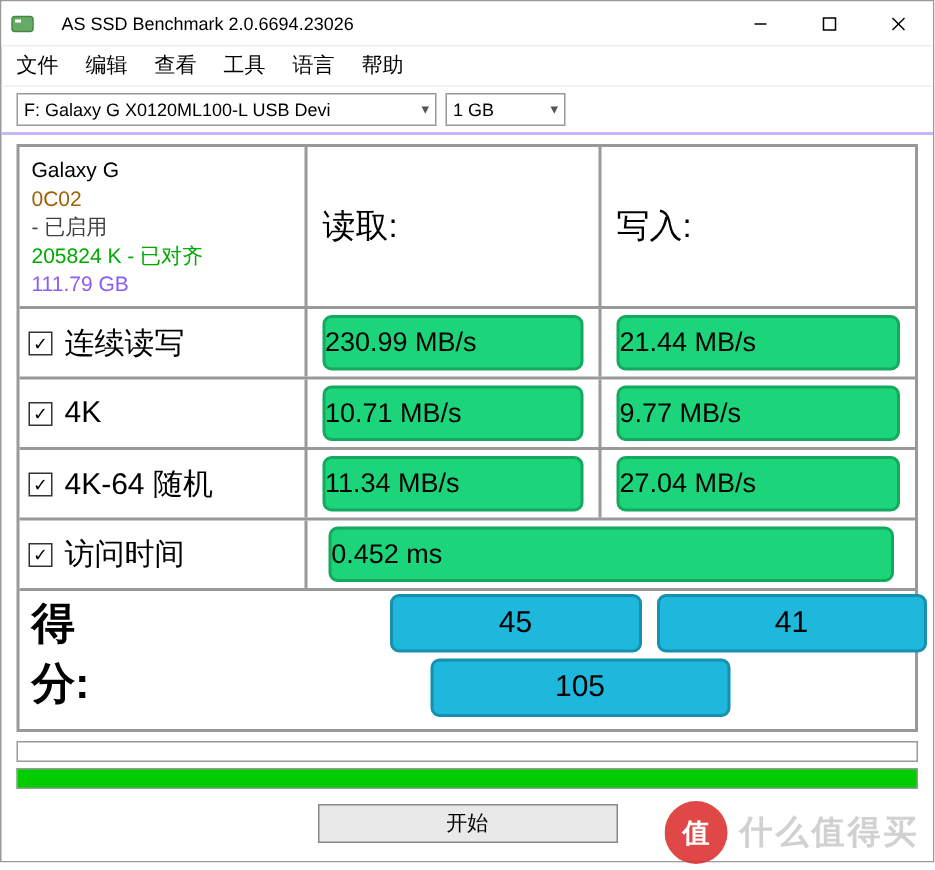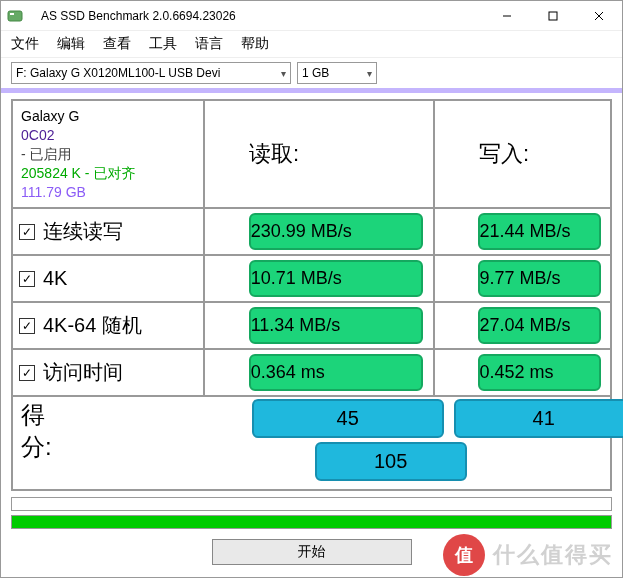--- a/index.html
+++ b/index.html
@@ -7,52 +7,52 @@
 .window { border: 1px solid #999; background: #fff; }
 .titlebar { height: 30px; display: flex; align-items: center; background: #fff; border-bottom: 1px solid #eee; gap: 12px; }
 .titlebar-icon { width: 16px; height: 16px; margin: 0 6px; }
 .titlebar-icon svg { width: 16px; height: 16px; }
 .titlebar-text { flex: 1; font-size: 12px; color: #000; }
 .titlebar-controls { display: flex; }
 .tb-btn { width: 46px; height: 30px; display: flex; align-items: center; justify-content: center; font-family: Arial; font-size: 14px; color: #000; }
 .tb-btn svg { width: 10px; height: 10px; }
 .menubar { display: flex; padding: 4px 10px; gap: 18px; font-size: 14px; border-bottom: 1px solid #eee; }
 .menubar span { cursor: default; }
-.toolbar { display: flex; padding: 4px 10px; gap: 6px; border-bottom: 5px solid #c4b5fd; }
+.toolbar { display: flex; padding: 4px 10px; gap: 6px; border-bottom: 2px solid #c4b5fd; }
 .combo { height: 22px; border: 1px solid #999; background: #fff; display: flex; align-items: center; padding: 0 4px; font-size: 12px; position: relative; }
 .drive { width: 280px; }
 .size { width: 80px; }
 .combo-arrow { margin-left: auto; font-size: 10px; color: #555; }
 .main { padding: 6px 10px 2px 10px; }
 .grid { border: 2px solid #999; }
-.row { display: flex; border-bottom: 2px solid #999; gap: 34px; }
+.row { display: flex; border-bottom: 2px solid #999; }
 .row:last-child { border-bottom: none; }
 .cell { border-right: 2px solid #999; padding: 4px 6px; display: flex; align-items: center; }
 .cell:last-child { border-right: none; }
 .col-left { width: 192px; }
 .col-mid { width: 196px; }
 .col-right { flex: 1; }
 .info-cell { flex-direction: column; align-items: flex-start; font-size: 14px; line-height: 1.35; padding: 6px 8px; }
 .info-line1 { color: #000; }
-.info-line2 { color: #4c1d95; }
+.info-line2 { color: #a16207; }
 .info-line3 { color: #404040; }
 .info-line4 { color: #0a0; }
 .info-line5 { color: #8b5cf6; }
 .hdr { font-size: 22px; padding: 6px 10px; }
 .check { width: 16px; height: 16px; border: 1px solid #333; margin-right: 8px; display: inline-flex; align-items: center; justify-content: center; font-size: 12px; background: #fff; }
 .test-label { font-size: 20px; }
 .result { justify-content: center; }
 .result-pill { background: #1cd47a; border: 2px solid #15a85f; border-radius: 6px; width: 96%; padding: 6px 0; font-size: 18px; color: #000; }
 .score-row { padding: 2px 8px 8px 8px; display: block; }
-.score-label { font-size: 24px; }
+.score-label { font-size: 29px; font-weight: bold; }
 .score-top { display: flex; gap: 10px; margin-left: 200px; }
 .score-pill { background: #1fb8dd; border: 2px solid #168fb0; border-radius: 6px; text-align: center; padding: 6px 0; font-size: 20px; color: #000; }
-.sp1 { width: 192px; }
+.sp1 { width: 168px; }
 .sp2 { width: 180px; }
-.sp3 { width: 152px; margin: 4px auto 0 auto; }
+.sp3 { width: 200px; margin: 4px auto 0 auto; }
 .score-bottom { display: flex; justify-content: center; margin-left: 96px; }
 .progress { height: 14px; border: 1px solid #999; margin: 4px 10px; }
 .progress.green { background: #0c0; }
 .btnrow { display: flex; padding: 6px 10px 12px 10px; gap: 8px; justify-content: center; position: relative; }
 .btn { width: 200px; height: 26px; border: 1px solid #888; background: #e9e9e9; font-size: 14px; display: flex; align-items: center; justify-content: center; }
 .btn.disabled { color: #aaa; }
 .watermark { position: fixed; right: 0; bottom: 0; width: 180px; height: 50px; display: flex; align-items: center; gap: 8px; opacity: 0.9; pointer-events: none; }
 .watermark-text { font-size: 22px; color: #ccc; font-weight: bold; letter-spacing: 2px; }
 .wm-circle { width: 42px; height: 42px; border-radius: 50%; background: #d33; color: #fff; display: flex; align-items: center; justify-content: center; font-size: 18px; font-weight: bold; }
 </style>
@@ -161,23 +161,20 @@
         <div class="cell col-right result">
             <div class="result-pill">27.04 MB/s</div>
           </div>
       </div>
 
       <div class="row">
         <div class="cell col-left">
           <span class="check">✓</span>
           <span class="test-label">访问时间</span>
         </div>
-        <div class="cell col-mid result">
-            <div class="result-pill">0.364 ms</div>
-          </div>
         <div class="cell col-right result">
             <div class="result-pill">0.452 ms</div>
           </div>
       </div>
 
       <div class="row">
         <div class="score-row" style="width:100%">
           <div style="display:flex;align-items:flex-start;">
             <span class="score-label">得分:</span>
             <div style="flex:1">

